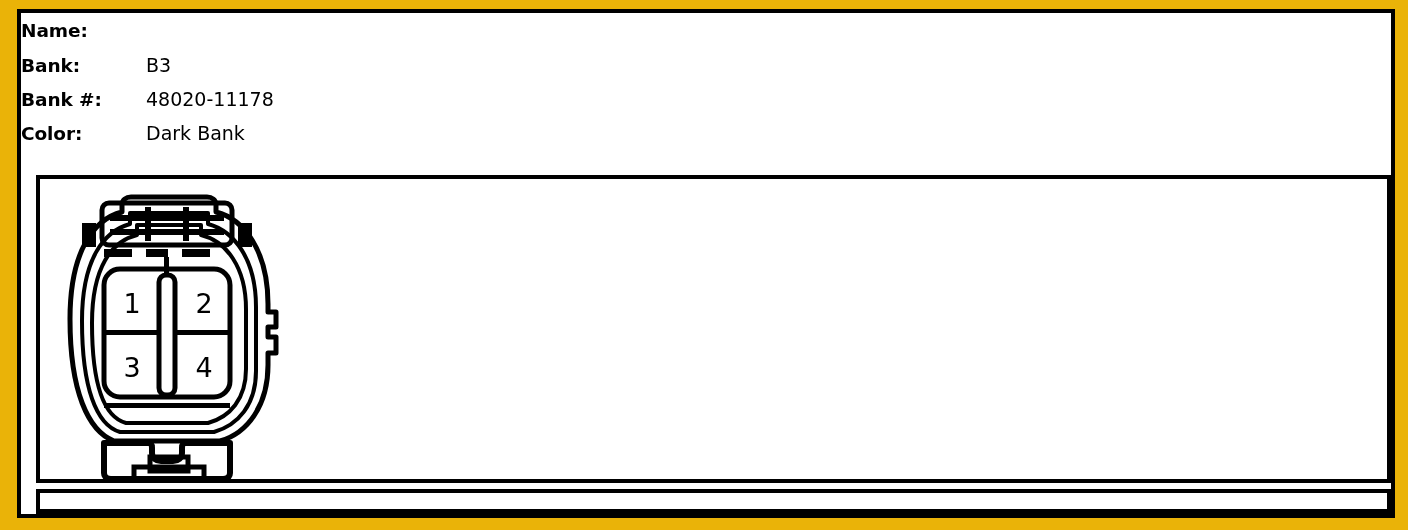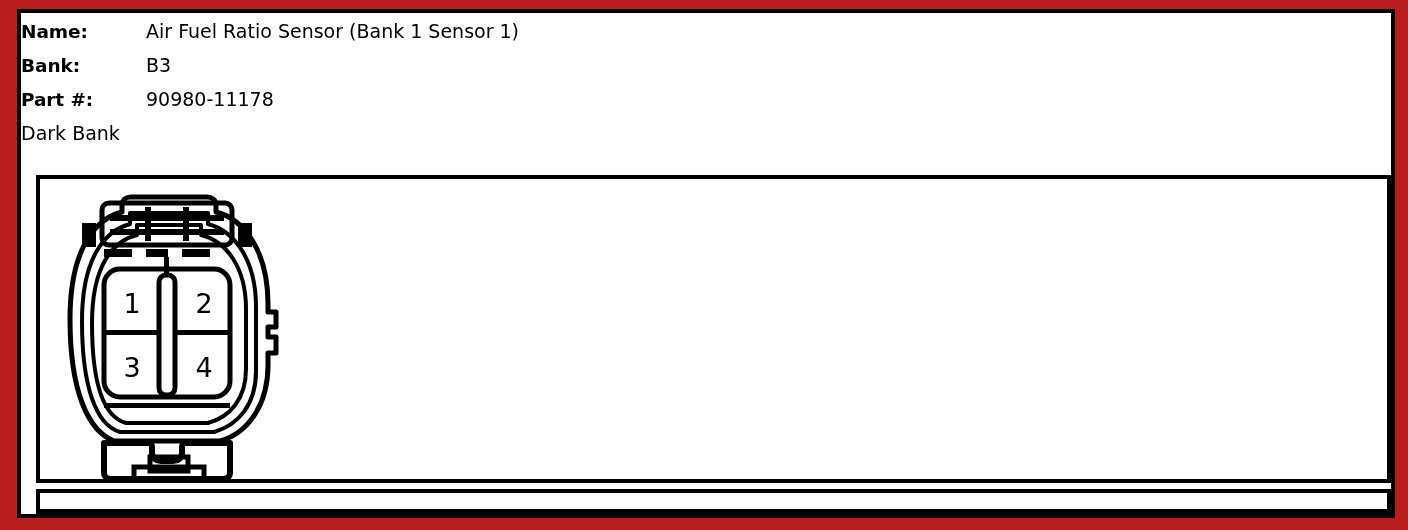--- a/index.html
+++ b/index.html
@@ -16,21 +16,21 @@
     overflow: hidden;
   }
 
   
   #page {
     position: absolute;
     left: 0;
     top: 0;
     width: 1408px;
     height: 530px;
-    background: #b91c1c;
+    background: #eab308;
   }
 
   .outer-frame {
     position: absolute;
     left: 17px;
     top: 9px;
     width: 1378px;
     height: 509px;
     border: 4px solid #000000;
     box-sizing: border-box;
@@ -112,34 +112,34 @@
 <body>
 
 <div id="page">
 
   <div class="outer-frame"></div>
 
   <div class="spec-block">
 
     <div class="spec-row">
       <div class="spec-label">Name:</div>
-      <div class="spec-value">Air Fuel Ratio Sensor (Bank 1 Sensor 1)</div>
     </div>
 
     <div class="spec-row">
       <div class="spec-label">Bank:</div>
       <div class="spec-value">B3</div>
     </div>
 
     <div class="spec-row">
-      <div class="spec-label">Part #:</div>
-      <div class="spec-value">90980-11178</div>
-    </div>
-
-    <div class="spec-row">
+      <div class="spec-label">Bank #:</div>
+      <div class="spec-value">48020-11178</div>
+    </div>
+
+    <div class="spec-row">
+      <div class="spec-label">Color:</div>
       <div class="spec-value">Dark Bank</div>
     </div>
 
   </div>
 
   <div class="diagram-panel">
 
     <div class="connector-wrap">
       <svg width="250" height="300" viewBox="0 0 250 300">
 

